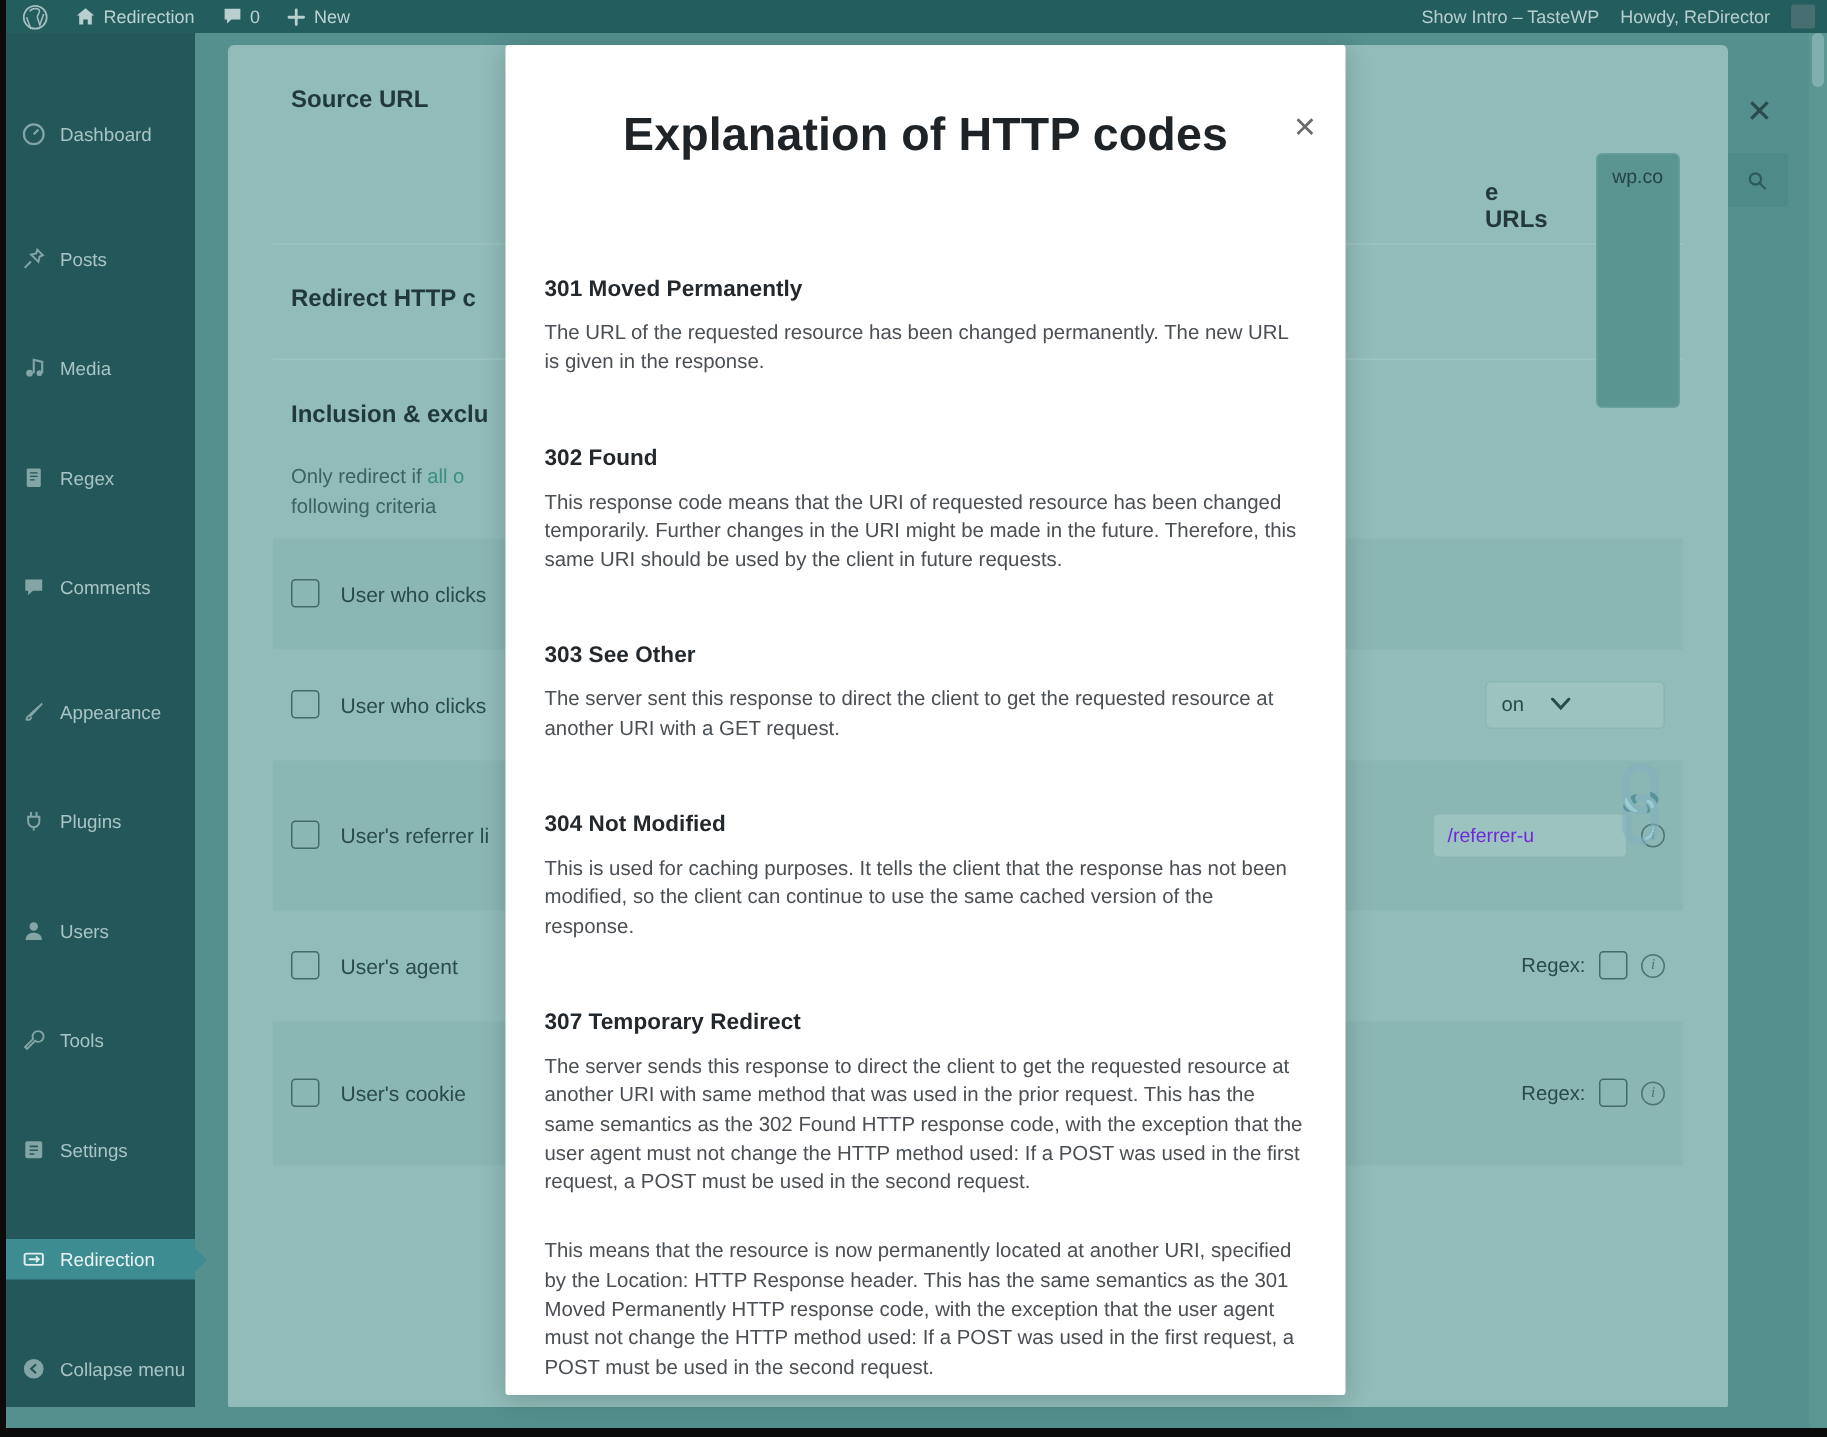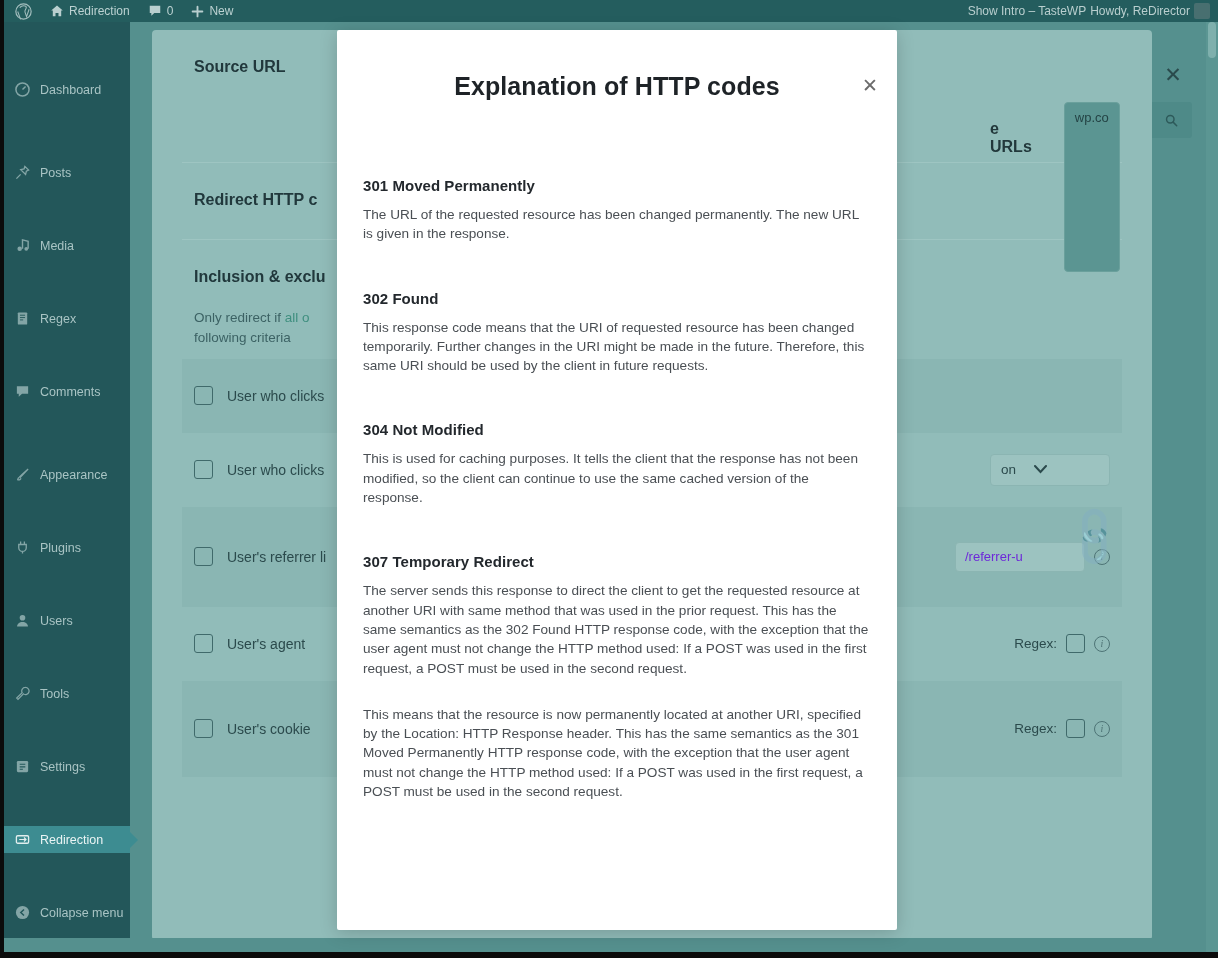--- a/index.html
+++ b/index.html
@@ -22,21 +22,21 @@
   .gutter-left  { position:absolute; left:0; top:0; width:4px; height:958px; background:#0b0b0b; z-index:40; }
   .gutter-bottom{ position:absolute; left:0; bottom:0; width:1218px; height:6px; background:#0b0b0b; z-index:40; }
 
   
   .adminbar {
     position: absolute; left:0; top:0; width:1218px; height:22px;
     background:#245d5e; color:#b9cfcf; font-size:12px;
     display:flex; align-items:center; z-index:25;
   }
   .ab-left { display:flex; align-items:center; padding-left:6px; gap:0px; }
-  .ab-right{ margin-left:auto; display:flex; align-items:center; gap:4px; padding-right:8px; }
+  .ab-right{ margin-left:auto; display:flex; align-items:center; gap:14px; padding-right:8px; }
   .ab-item {
     display:flex; align-items:center; gap:5px;
     padding:0 9px; height:22px; color:#bcd2d2; white-space:nowrap;
   }
   .ab-item svg { display:block; }
   .wp-logo { width:17px; height:17px; opacity:.85; }
 
   
   .sidebar {
     position:absolute; left:4px; top:22px; width:126px; height:916px;
@@ -155,21 +155,21 @@
     box-shadow:0 3px 18px rgba(0,0,0,.18);
     z-index:31; overflow:hidden;
   }
   .modal-close {
     position:absolute; right:14px; top:42px;
     width:26px; height:26px; color:#6b6b6b; font-size:19px;
     display:flex; align-items:center; justify-content:center;
     cursor:pointer;
   }
   .modal-title {
-    text-align:center; font-size:25px; font-weight:bold; color:#1e2327;
+    text-align:center; font-size:31px; font-weight:bold; color:#1e2327;
     padding:42px 40px 10px 40px; letter-spacing:.1px;
   }
   .modal-body { padding:20px 26px 0 26px; }
   .code-block { margin-bottom:27px; }
   .code-head {
     font-size:15px; font-weight:bold; color:#23282d;
     margin-bottom:11px; letter-spacing:.05px;margin-top:46px;
   }
   .code-desc {
     font-size:13.6px; color:#4a4f54; line-height:1.42;
@@ -468,20 +468,24 @@
       <div class="code-block">
         <div class="code-head">301 Moved Permanently</div>
         <div class="code-desc">The URL of the requested resource has been changed permanently. The new URL is given in the response.</div>
       </div>
 
       <div class="code-block">
         <div class="code-head">302 Found</div>
         <div class="code-desc">This response code means that the URI of requested resource has been changed temporarily. Further changes in the URI might be made in the future. Therefore, this same URI should be used by the client in future requests.</div>
       </div>
 
+      <div class="code-block">
+        <div class="code-head">303 See Other</div>
+        <div class="code-desc">The server sent this response to direct the client to get the requested resource at another URI with a GET request.</div>
+      </div>
 
       <div class="code-block">
         <div class="code-head">304 Not Modified</div>
         <div class="code-desc">This is used for caching purposes. It tells the client that the response has not been modified, so the client can continue to use the same cached version of the response.</div>
       </div>
 
       <div class="code-block">
         <div class="code-head">307 Temporary Redirect</div>
         <div class="code-desc">The server sends this response to direct the client to get the requested resource at another URI with same method that was used in the prior request. This has the same semantics as the 302 Found HTTP response code, with the exception that the user agent must not change the HTTP method used: If a POST was used in the first request, a POST must be used in the second request.</div>
       </div>

